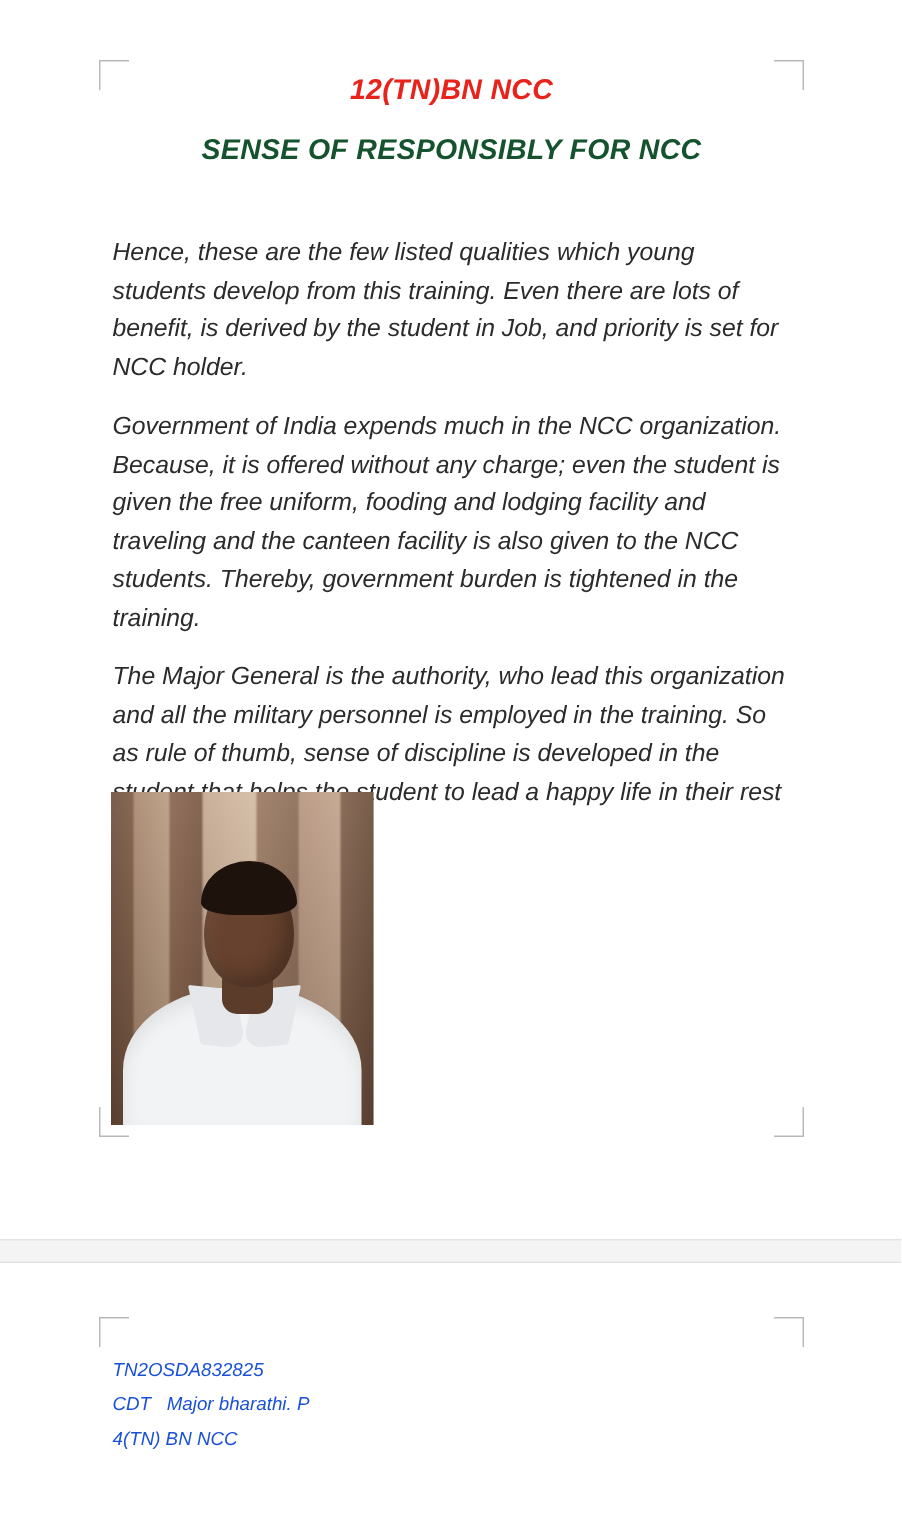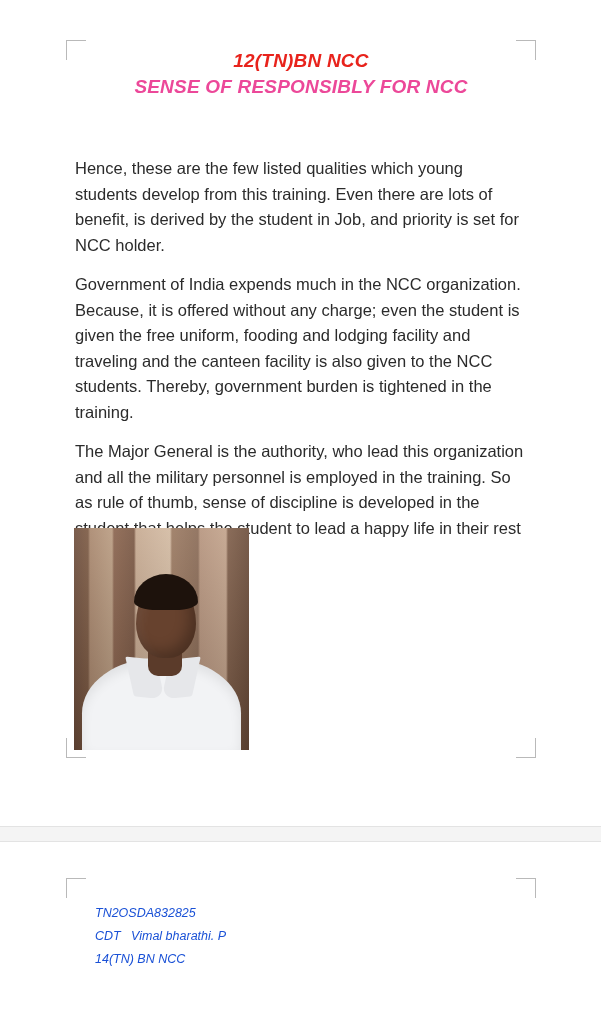--- a/index.html
+++ b/index.html
@@ -79,37 +79,39 @@
   }
   .title-line1 {
     color: #e8231c;
     font-style: italic;
     font-weight: bold;
     font-size: 19px;
     line-height: 26px;
     letter-spacing: 0.2px;
   }
   .title-line2 {
-    color: #ec4899;
+    color: #14532d;
     font-style: italic;
     font-weight: bold;
     font-size: 19px;
     line-height: 26px;
+    margin-top: 14px;
     letter-spacing: 0.2px;
   }
 
   
   .body-block {
     position: absolute;
     left: 75px;
     top: 156px;
     width: 452px;
   }
   .para {
     color: #2b2b2b;
+    font-style: italic;
     font-size: 16.5px;
     line-height: 25.5px;
     margin: 0 0 14px 0;
     text-align: left;
   }
   .para.p3 { margin-bottom: 10px; }
 
   
   .photo-frame {
     position: absolute;
@@ -207,21 +209,20 @@
     border-top: 1px solid #e3e3e3;
     border-bottom: 1px solid #e3e3e3;
   }
 
   
   .footer-block {
     position: absolute;
     left: 75px;
     top: 902px;
     width: 440px;
-    margin-left: 20px;
   }
   .footer-line {
     color: #1a51d6;
     font-style: italic;
     font-size: 12.5px;
     line-height: 23px;
     white-space: pre;
   }
 </style>
 </head>
@@ -255,17 +256,17 @@
     <div class="photo-collar-r"></div>
     <div class="photo-neck"></div>
     <div class="photo-head"></div>
     <div class="photo-hair"></div>
   </div>
 
   <div class="band"></div>
 
   <div class="footer-block">
     <div class="footer-line">TN2OSDA832825</div>
-    <div class="footer-line">CDT   Vimal bharathi. P</div>
-    <div class="footer-line">14(TN) BN NCC</div>
+    <div class="footer-line">CDT   Major bharathi. P</div>
+    <div class="footer-line">4(TN) BN NCC</div>
   </div>
 
 </div>
 
 </body></html>

